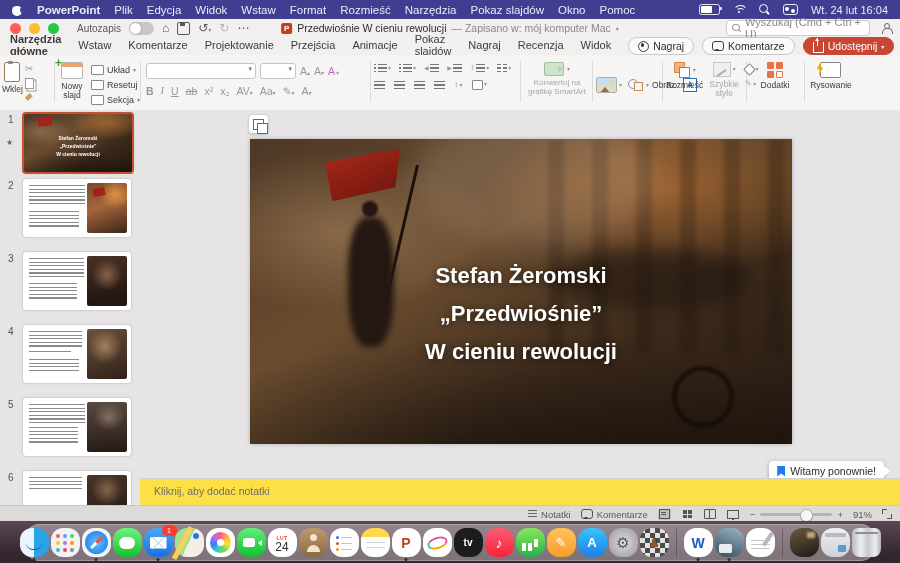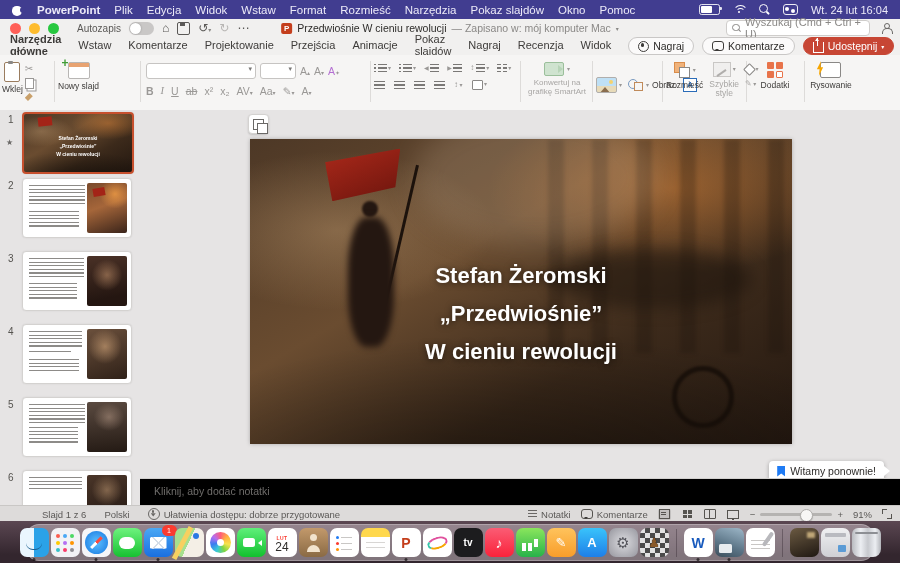--- a/index.html
+++ b/index.html
@@ -173,21 +173,21 @@
     border-radius:4px;box-shadow:0 1px 2px rgba(0,0,0,.15);display:flex;align-items:center;justify-content:center;}
   .paste-ico{position:relative;width:9px;height:9px;border:1.2px solid #6a6866;background:#fff;}
   .paste-ico::before{content:"";position:absolute;left:3px;top:3px;width:9px;height:9px;border:1.2px solid #6a6866;background:#fff;}
 
   .welcome{position:absolute;right:16px;top:351px;height:20px;background:#fff;border-radius:4px;
     box-shadow:0 1px 4px rgba(0,0,0,.3);display:flex;align-items:center;gap:5px;padding:0 8px;font-size:10.5px;color:#2e2c2a;}
   .welcome::after{content:"";position:absolute;left:100%;top:50%;transform:translateY(-50%);
     border:5px solid transparent;border-left:6px solid #fff;}
   .bkmark{width:8px;height:11px;background:#1f7bf4;clip-path:polygon(0 0,100% 0,100% 100%,50% 72%,0 100%);}
 
-  .notesbar{position:absolute;left:0;right:0;top:368px;bottom:0;background:#000000;border-top:1px solid #d2d0ce;
+  .notesbar{position:absolute;left:0;right:0;top:368px;bottom:0;background:#fde047;border-top:1px solid #d2d0ce;
     display:flex;align-items:flex-start;padding:6px 0 8px 14px;font-size:10.5px;color:#6f6d6b;}
 
   
   .statusbar{position:absolute;top:505px;left:0;right:0;height:16px;background:#dddbda;border-top:1px solid #c9c7c5;
     display:flex;align-items:center;font-size:9.5px;color:#5a5856;padding:0 8px;gap:18px;}
   .sb-left{display:flex;gap:18px;align-items:center;padding-left:34px;}
   .sb-right{margin-left:auto;display:flex;align-items:center;gap:10px;}
   .acc-ico{position:relative;width:10px;height:10px;border:1px solid #6a6866;border-radius:50%;}
   .acc-ico::before{content:"";position:absolute;left:3.4px;top:1.4px;width:2.2px;height:2.2px;border-radius:50%;background:#6a6866;}
   .acc-ico::after{content:"";position:absolute;left:2px;top:4.2px;width:5px;height:3.4px;background:#6a6866;clip-path:polygon(0 0,100% 0,50% 100%);}
@@ -210,21 +210,21 @@
   .fit-ico{position:relative;width:10px;height:10px;}
   .fit-ico::before{content:"";position:absolute;left:0;top:0;width:4px;height:4px;border-left:1.4px solid #55534f;border-top:1.4px solid #55534f;}
   .fit-ico::after{content:"";position:absolute;right:0;bottom:0;width:4px;height:4px;border-right:1.4px solid #55534f;border-bottom:1.4px solid #55534f;}
 
   
   .dockarea{position:absolute;top:521px;left:0;right:0;height:42px;
     background:linear-gradient(180deg,#5b4752,#33262e 80%);}
   .dock{position:absolute;left:26px;right:26px;top:3px;height:35px;border-radius:13px;
     background:rgba(235,224,230,.42);border:1px solid rgba(255,255,255,.25);
     display:flex;align-items:center;justify-content:center;gap:2px;padding:0 4px;}
-  .dock-item{position:relative;width:29px;height:29px;border-radius:7px;flex:0 0 auto;
+  .dock-item{position:relative;width:29px;height:29px;border-radius:12px;flex:0 0 auto;
     display:flex;align-items:center;justify-content:center;overflow:visible;}
   .dock-div{width:1px;height:28px;background:rgba(40,30,36,.35);margin:0 5px;flex:0 0 auto;}
   .dock-dot{position:absolute;bottom:-3.5px;left:50%;transform:translateX(-50%);width:3px;height:3px;border-radius:50%;background:rgba(25,20,22,.75);}
   .dock-badge{position:absolute;top:-3px;right:-4px;min-width:11px;height:11px;border-radius:6px;background:#fb3b30;
     color:#fff;font-size:7px;display:flex;align-items:center;justify-content:center;padding:0 2px;}
   .ic-finder{background:linear-gradient(90deg,#eaf6fe 0 47%,#2aa2e8 47%);}
   .ic-finder::after{content:"";width:16px;height:6px;border-bottom:1.6px solid #1b5e8f;border-radius:0 0 9px 9px;margin-top:8px;}
   .ic-launchpad{background:#f2f2f5;}
   .ic-launchpad::before{content:"";width:4px;height:4px;border-radius:50%;background:#fa5d4f;
     box-shadow:7px 0 0 #4aa8f5,14px 0 0 #4cd964,0 7px 0 #ffcc00,7px 7px 0 #b46ff2,14px 7px 0 #ff9500,0 14px 0 #34c1c8,7px 14px 0 #fa3b69,14px 14px 0 #8e8e93;
@@ -400,20 +400,36 @@
         <span class="copy-ico"></span>
         <span class="brush-ico"></span>
       </div>
     </div>
 
     <div class="rgroup" style="left:58px;width:82px;gap:5px;">
       <div class="bigbtn">
         <span class="ico-newslide"></span>
         <span>Nowy slajd</span>
       </div>
+      <div style="display:flex;flex-direction:column;gap:2px;padding-top:4px;">
+        <span class="minibtn">
+            <span class="mini-ico"></span>
+            <span>Układ</span>
+            <span class="caret">▾</span>
+          </span>
+        <span class="minibtn">
+            <span class="mini-ico"></span>
+            <span>Resetuj</span>
+          </span>
+        <span class="minibtn">
+            <span class="mini-ico"></span>
+            <span>Sekcja</span>
+            <span class="caret">▾</span>
+          </span>
+      </div>
     </div>
 
     <div class="rgroup" style="left:146px;width:222px;flex-direction:column;gap:6px;padding-top:4px;">
       <div style="display:flex;align-items:center;gap:4px;">
         <span class="selbox" style="width:108px"></span>
         <span class="selbox" style="width:34px"></span>
         <span class="fmt">A<span class="grow-chev">▴</span></span>
         <span class="fmt">A<span class="grow-chev">▾</span></span>
         <span class="fmt" style="color:#b46fd2">A<span class="grow-chev">✦</span></span>
       </div>
@@ -646,28 +662,20 @@
         <span>Witamy ponownie!</span>
       </div>
 
       <div class="notesbar">
         <span>Kliknij, aby dodać notatki</span>
       </div>
     </div>
   </div>
 
   <div class="statusbar">
-    <span class="sb-left">
-      <span>Slajd 1 z 6</span>
-      <span>Polski</span>
-      <span class="sb-group">
-        <span class="acc-ico"></span>
-        <span>Ułatwienia dostępu: dobrze przygotowane</span>
-      </span>
-    </span>
     <span class="sb-right">
       <span class="sb-group">
         <span class="notes-ico"></span>
         <span>Notatki</span>
       </span>
       <span class="sb-group">
         <span class="bub" style="border-color:#55534f"></span>
         <span>Komentarze</span>
       </span>
       <span class="view-ico sel">

